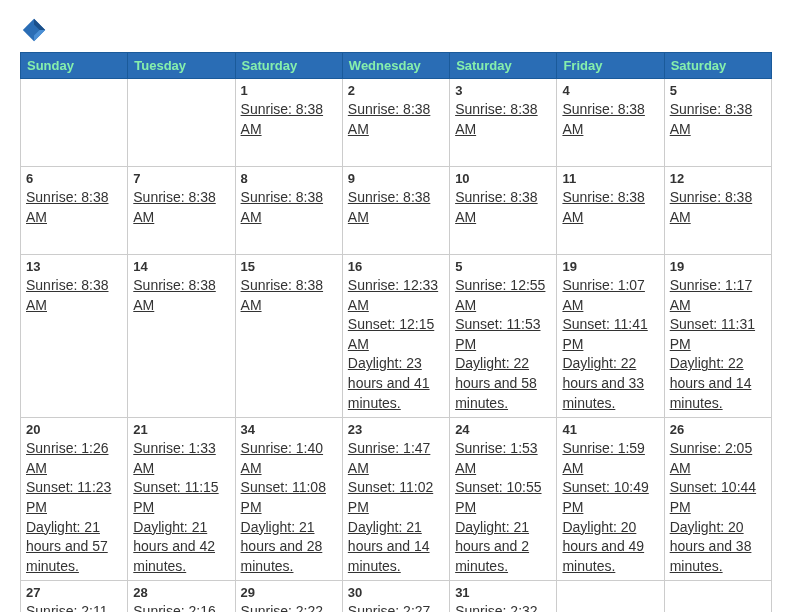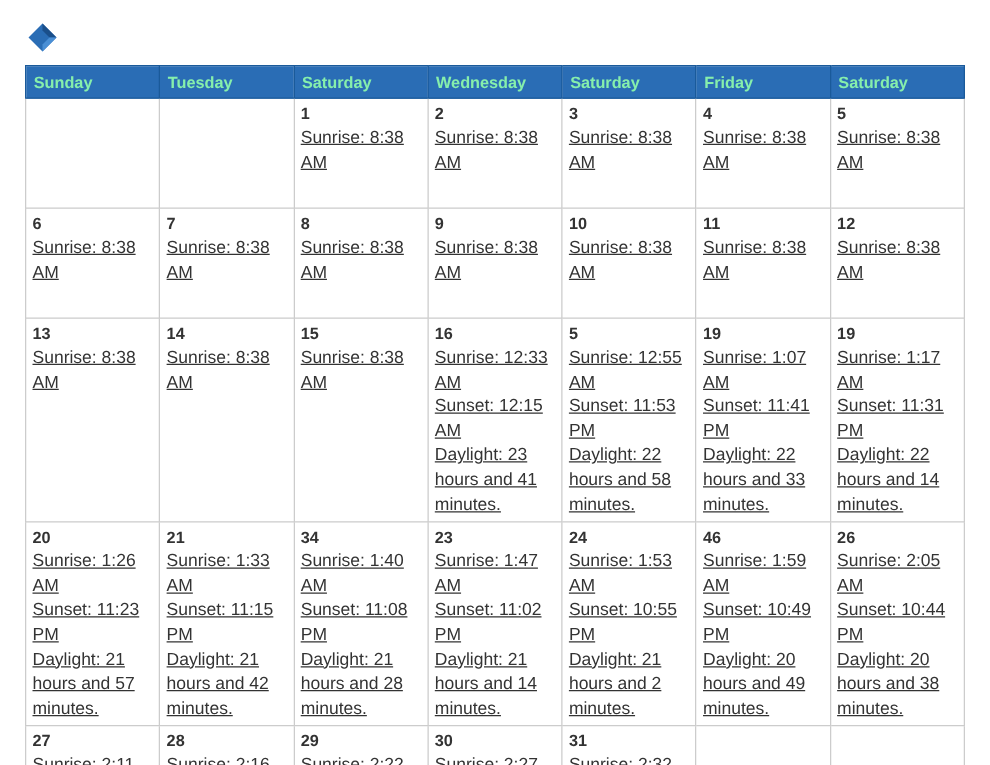--- a/index.html
+++ b/index.html
@@ -218,21 +218,21 @@
           </td>
           <td>
             <span class="day-num">23</span>
             <div class="day-info">Sunrise: 1:47 AM<br>Sunset: 11:02 PM<br>Daylight: 21 hours and 14 minutes.</div>
           </td>
           <td>
             <span class="day-num">24</span>
             <div class="day-info">Sunrise: 1:53 AM<br>Sunset: 10:55 PM<br>Daylight: 21 hours and 2 minutes.</div>
           </td>
           <td>
-            <span class="day-num">46</span>
+            <span class="day-num">41</span>
             <div class="day-info">Sunrise: 1:59 AM<br>Sunset: 10:49 PM<br>Daylight: 20 hours and 49 minutes.</div>
           </td>
           <td>
             <span class="day-num">26</span>
             <div class="day-info">Sunrise: 2:05 AM<br>Sunset: 10:44 PM<br>Daylight: 20 hours and 38 minutes.</div>
           </td>
         </tr>
         <tr>
           <td>
             <span class="day-num">27</span>

